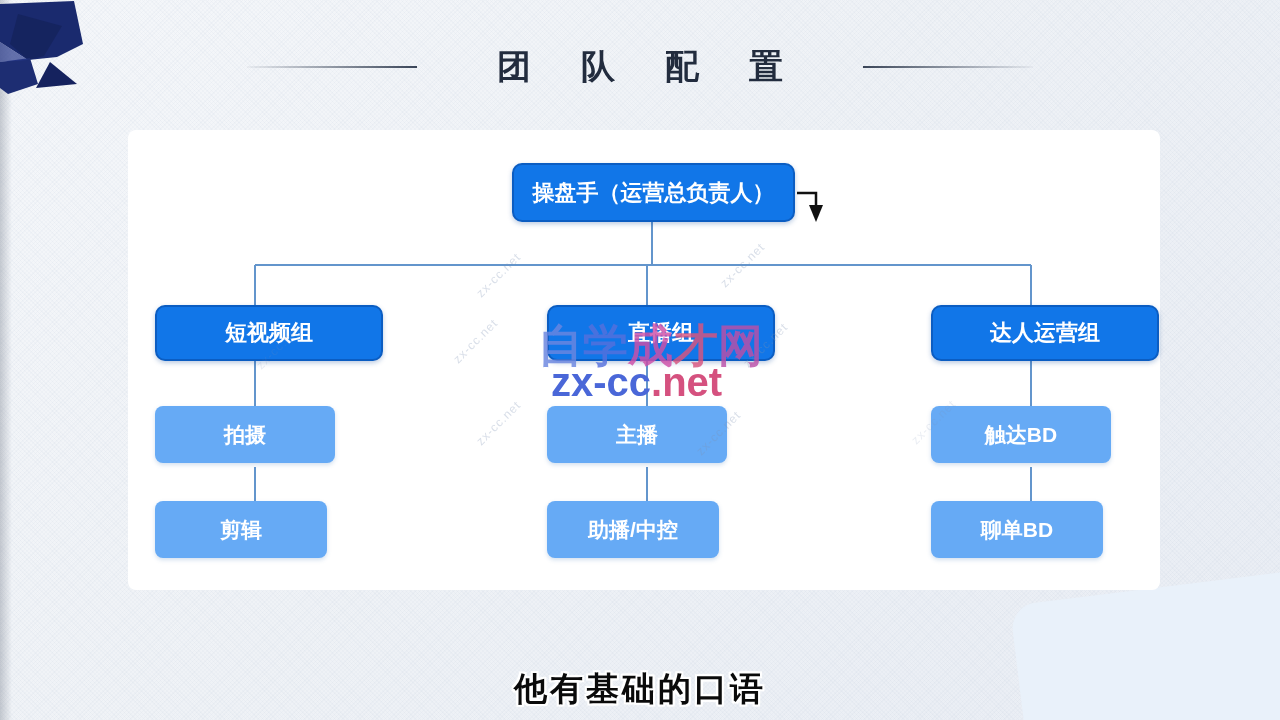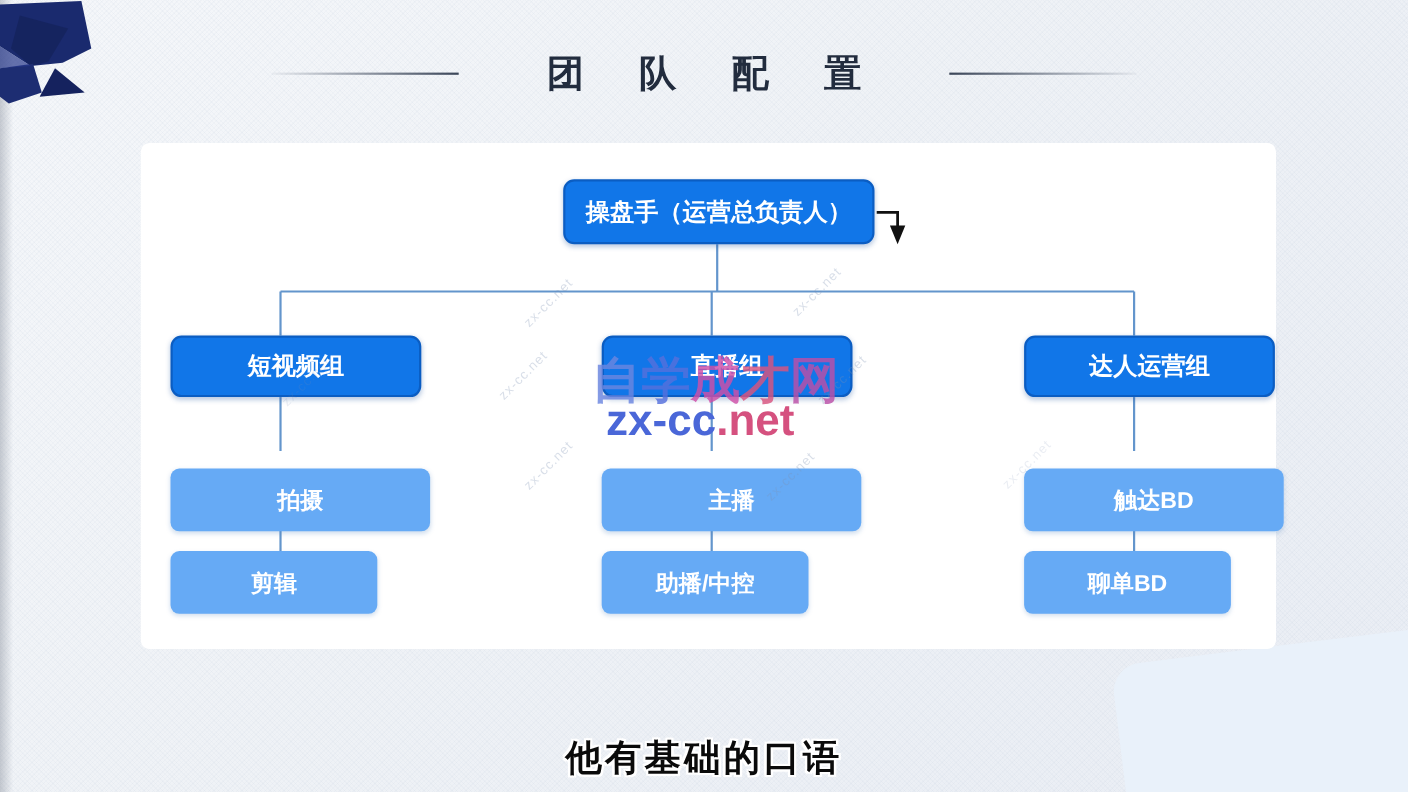--- a/index.html
+++ b/index.html
@@ -41,22 +41,22 @@
 
   .node { position:absolute; display:flex; align-items:center; justify-content:center;
     color:#fff; font-weight:bold; text-align:center; white-space:nowrap; }
   .node.dark { background:var(--primary-blue,#1176e8); border:2px solid var(--primary-blue-border,#0b5dc2);
     border-radius:10px; font-size:22px; box-shadow:0 2px 5px rgba(10,70,150,0.28); }
   .node.light { background:var(--light-blue,#66aaf5); border-radius:8px; font-size:21px;
     box-shadow:0 2px 4px rgba(80,130,190,0.25); }
   .node.root { left:384px; top:33px; width:283px; height:59px; }
   .col1 { left:27px; }  .col2 { left:419px; }  .col3 { left:803px; }
   .node.group { top:175px; width:228px; height:56px; }
-  .node.row2  { top:296px; width:236px; height:57px; }
-  .node.row3  { top:371px; width:188px; height:57px; }
+  .node.row2  { top:276px; width:180px; height:57px; }
+  .node.row3  { top:371px; width:172px; height:57px; }
 
   
   .wm-main { position:absolute; left:538px; top:316px; z-index:5; display:flex;
     font-size:45px; font-weight:700; opacity:0.82; letter-spacing:0; filter:blur(0.3px); }
   .wm-main span { display:inline-block; }
   .wm-c0 { color:#6b86e0; } .wm-c1 { color:#5570dd; } .wm-c2 { color:#cf4fa8; }
   .wm-c3 { color:#d9547f; } .wm-c4 { color:#bb50a8; }
   .wm-site { position:absolute; left:551px; top:360px; z-index:5; font-size:40px; font-weight:700;
     filter:blur(0.3px); white-space:nowrap; }
   .wm-site .pre { color:var(--watermark-blue,#4a67d8); }

